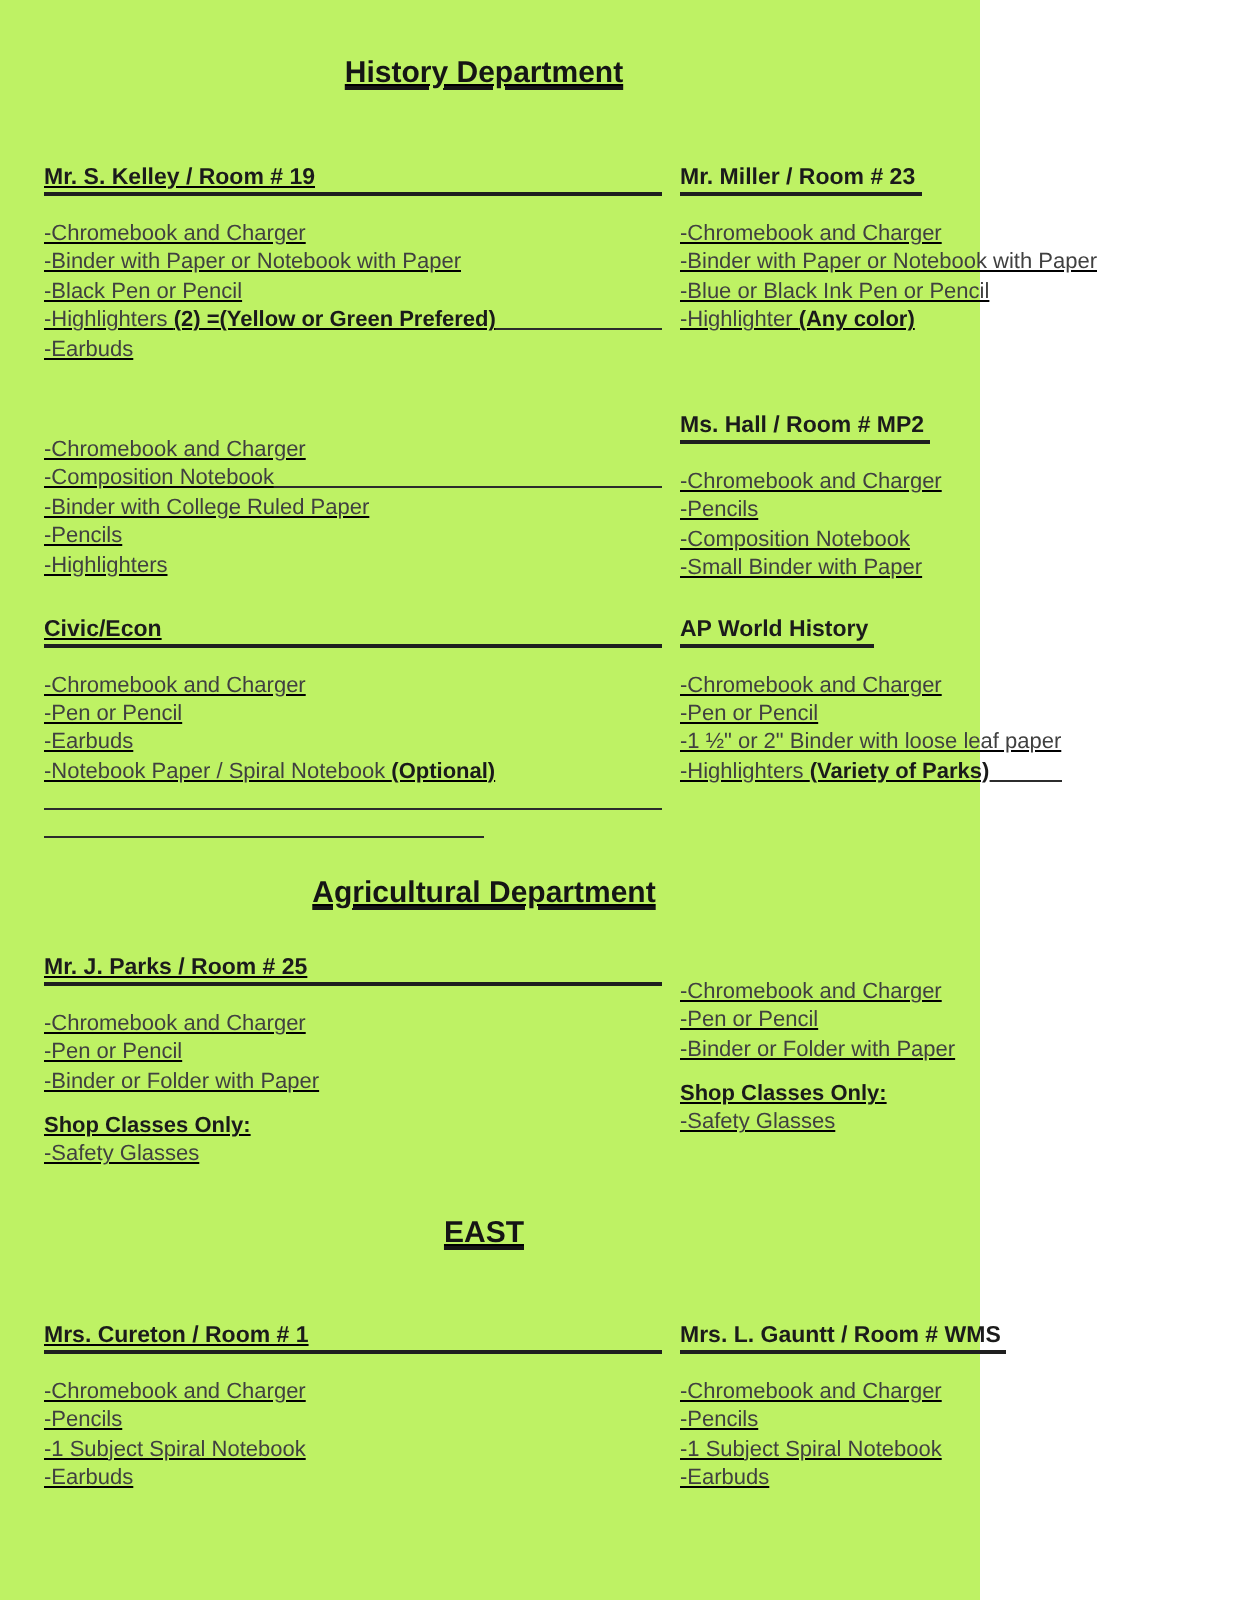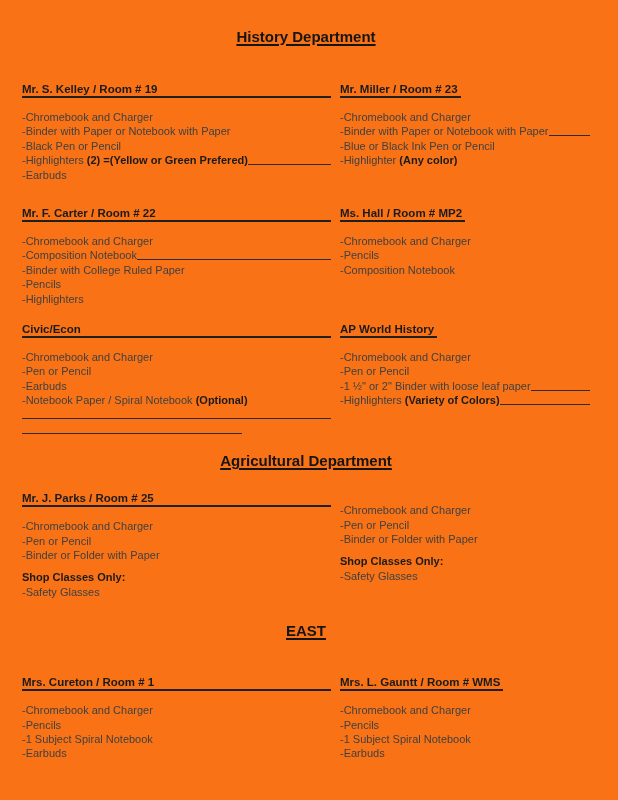--- a/index.html
+++ b/index.html
@@ -1,17 +1,17 @@
 <!DOCTYPE html>
 <html><head>
 <meta charset="utf-8">
 <style>
   html,body{margin:0;padding:0;background:#fff;}
   body{width:618px;height:800px;overflow:hidden;font-family:"Liberation Sans","DejaVu Sans",sans-serif;}
-  .page{box-sizing:border-box;width:618px;height:800px;padding:27px 28px 0 22px;background:#f97316;}
+  .page{box-sizing:border-box;width:490px;height:800px;padding:27px 28px 0 22px;background:#bef264;text-decoration:underline;}
   .title{margin:0;text-align:center;font-size:15px;line-height:19px;font-weight:700;color:#151515;}
   .title span{text-decoration:underline;text-decoration-thickness:1.5px;text-underline-offset:2px;}
   .row{display:grid;grid-template-columns:318px 1fr;}
   .hdr{font-weight:700;font-size:11.5px;line-height:14px;color:#1b1b1b;white-space:pre;}
   .hdr-long{border-bottom:2px solid #1f1f1f;margin-right:9px;}
   .hdr-short{display:inline-block;border-bottom:2px solid #1f1f1f;padding-right:3px;}
   .hdr-black{padding-right:26px;}
   .items{margin-top:12px;}
   .item{display:flex;height:14.4px;line-height:14.4px;font-size:11px;white-space:pre;}
   .t{color:#404040;}
@@ -53,35 +53,35 @@
         <div class="item"><span class="t">-Chromebook and Charger</span></div>
         <div class="item"><span class="t">-Binder with Paper or Notebook with Paper</span><span class="fill"></span></div>
         <div class="item"><span class="t">-Blue or Black Ink Pen or Pencil</span></div>
         <div class="item"><span class="t">-Highlighter </span><span class="b">(Any color)</span></div>
       </div>
     </div>
   </div>
 
   <div class="row mt-carter">
     <div>
-      <div class="hdr hdr-long">Mr. F. Carter / Room # 22</div>
       <div class="items">
         <div class="item"><span class="t">-Chromebook and Charger</span></div>
         <div class="item"><span class="t">-Composition Notebook</span><span class="fill fill-left"></span></div>
         <div class="item"><span class="t">-Binder with College Ruled Paper</span></div>
         <div class="item"><span class="t">-Pencils</span></div>
         <div class="item"><span class="t">-Highlighters</span></div>
       </div>
     </div>
     <div>
       <div class="hdr"><span class="hdr-short">Ms. Hall / Room # MP2</span></div>
       <div class="items">
         <div class="item"><span class="t">-Chromebook and Charger</span></div>
         <div class="item"><span class="t">-Pencils</span></div>
         <div class="item"><span class="t">-Composition Notebook</span></div>
+        <div class="item"><span class="t">-Small Binder with Paper</span></div>
       </div>
     </div>
   </div>
 
 
   <div class="row mt-civic">
     <div>
       <div class="hdr hdr-long">Civic/Econ</div>
       <div class="items">
         <div class="item"><span class="t">-Chromebook and Charger</span></div>
@@ -91,21 +91,21 @@
         <div class="item"><span class="fill fill-left"></span></div>
         <div class="item"><span class="fill fill-fixed"></span></div>
       </div>
     </div>
     <div>
       <div class="hdr"><span class="hdr-short">AP World History</span></div>
       <div class="items">
         <div class="item"><span class="t">-Chromebook and Charger</span></div>
         <div class="item"><span class="t">-Pen or Pencil</span></div>
         <div class="item"><span class="t">-1 ½" or 2" Binder with loose leaf paper</span><span class="fill"></span></div>
-        <div class="item"><span class="t">-Highlighters </span><span class="b">(Variety of Colors)</span><span class="fill"></span></div>
+        <div class="item"><span class="t">-Highlighters </span><span class="b">(Variety of Parks)</span><span class="fill"></span></div>
       </div>
     </div>
   </div>
 
   <h1 class="title mt-ag"><span>Agricultural Department</span></h1>
 
   <div class="row mt-parks">
     <div>
       <div class="hdr hdr-long">Mr. J. Parks / Room # 25</div>
       <div class="items">

